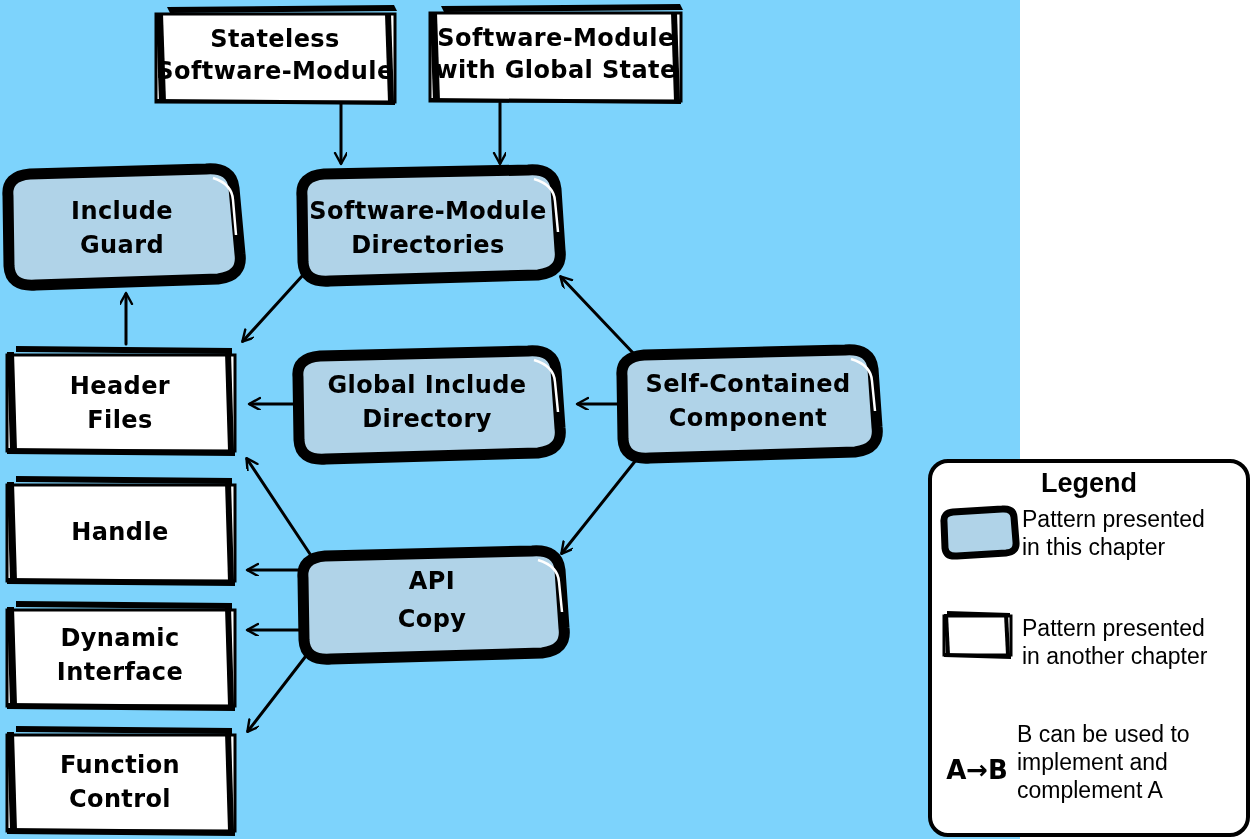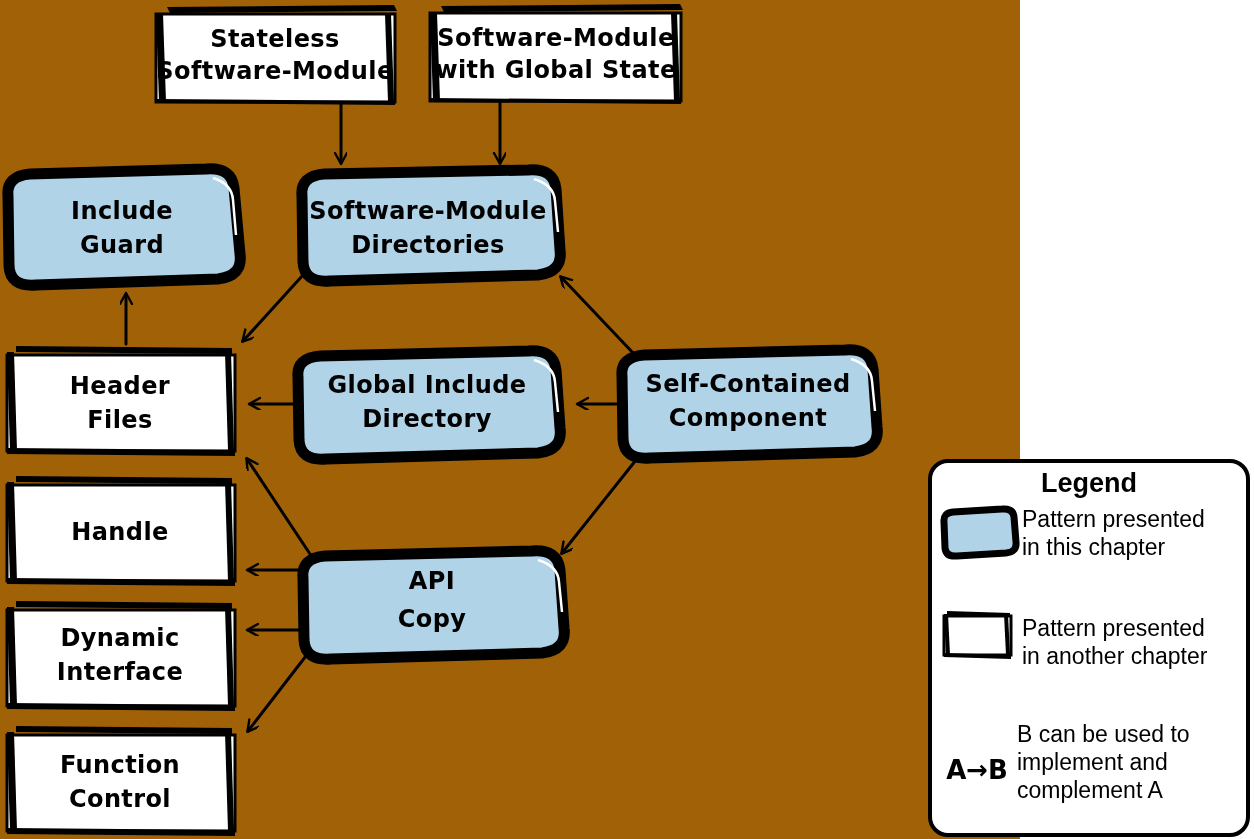--- a/index.html
+++ b/index.html
@@ -1,17 +1,17 @@
 <!DOCTYPE html>
 <html><head>
 <meta charset="utf-8">
 <style>
   html,body{margin:0;padding:0;background:#ffffff;}
   body{width:1254px;height:839px;overflow:hidden;font-family:"DejaVu Sans",sans-serif;}
-  #canvas{position:relative;width:1020px;height:839px;background:#a16207;}
+  #canvas{position:relative;width:1020px;height:839px;background:#7dd3fc;}
   svg#diagram{position:absolute;left:0;top:0;width:1254px;height:839px;}
 
   .node-label{
     font-family:"DejaVu Sans",sans-serif;
     font-weight:700;
     fill:#000;
     text-anchor:middle;
     dominant-baseline:middle;
     letter-spacing:.4px;
   }

